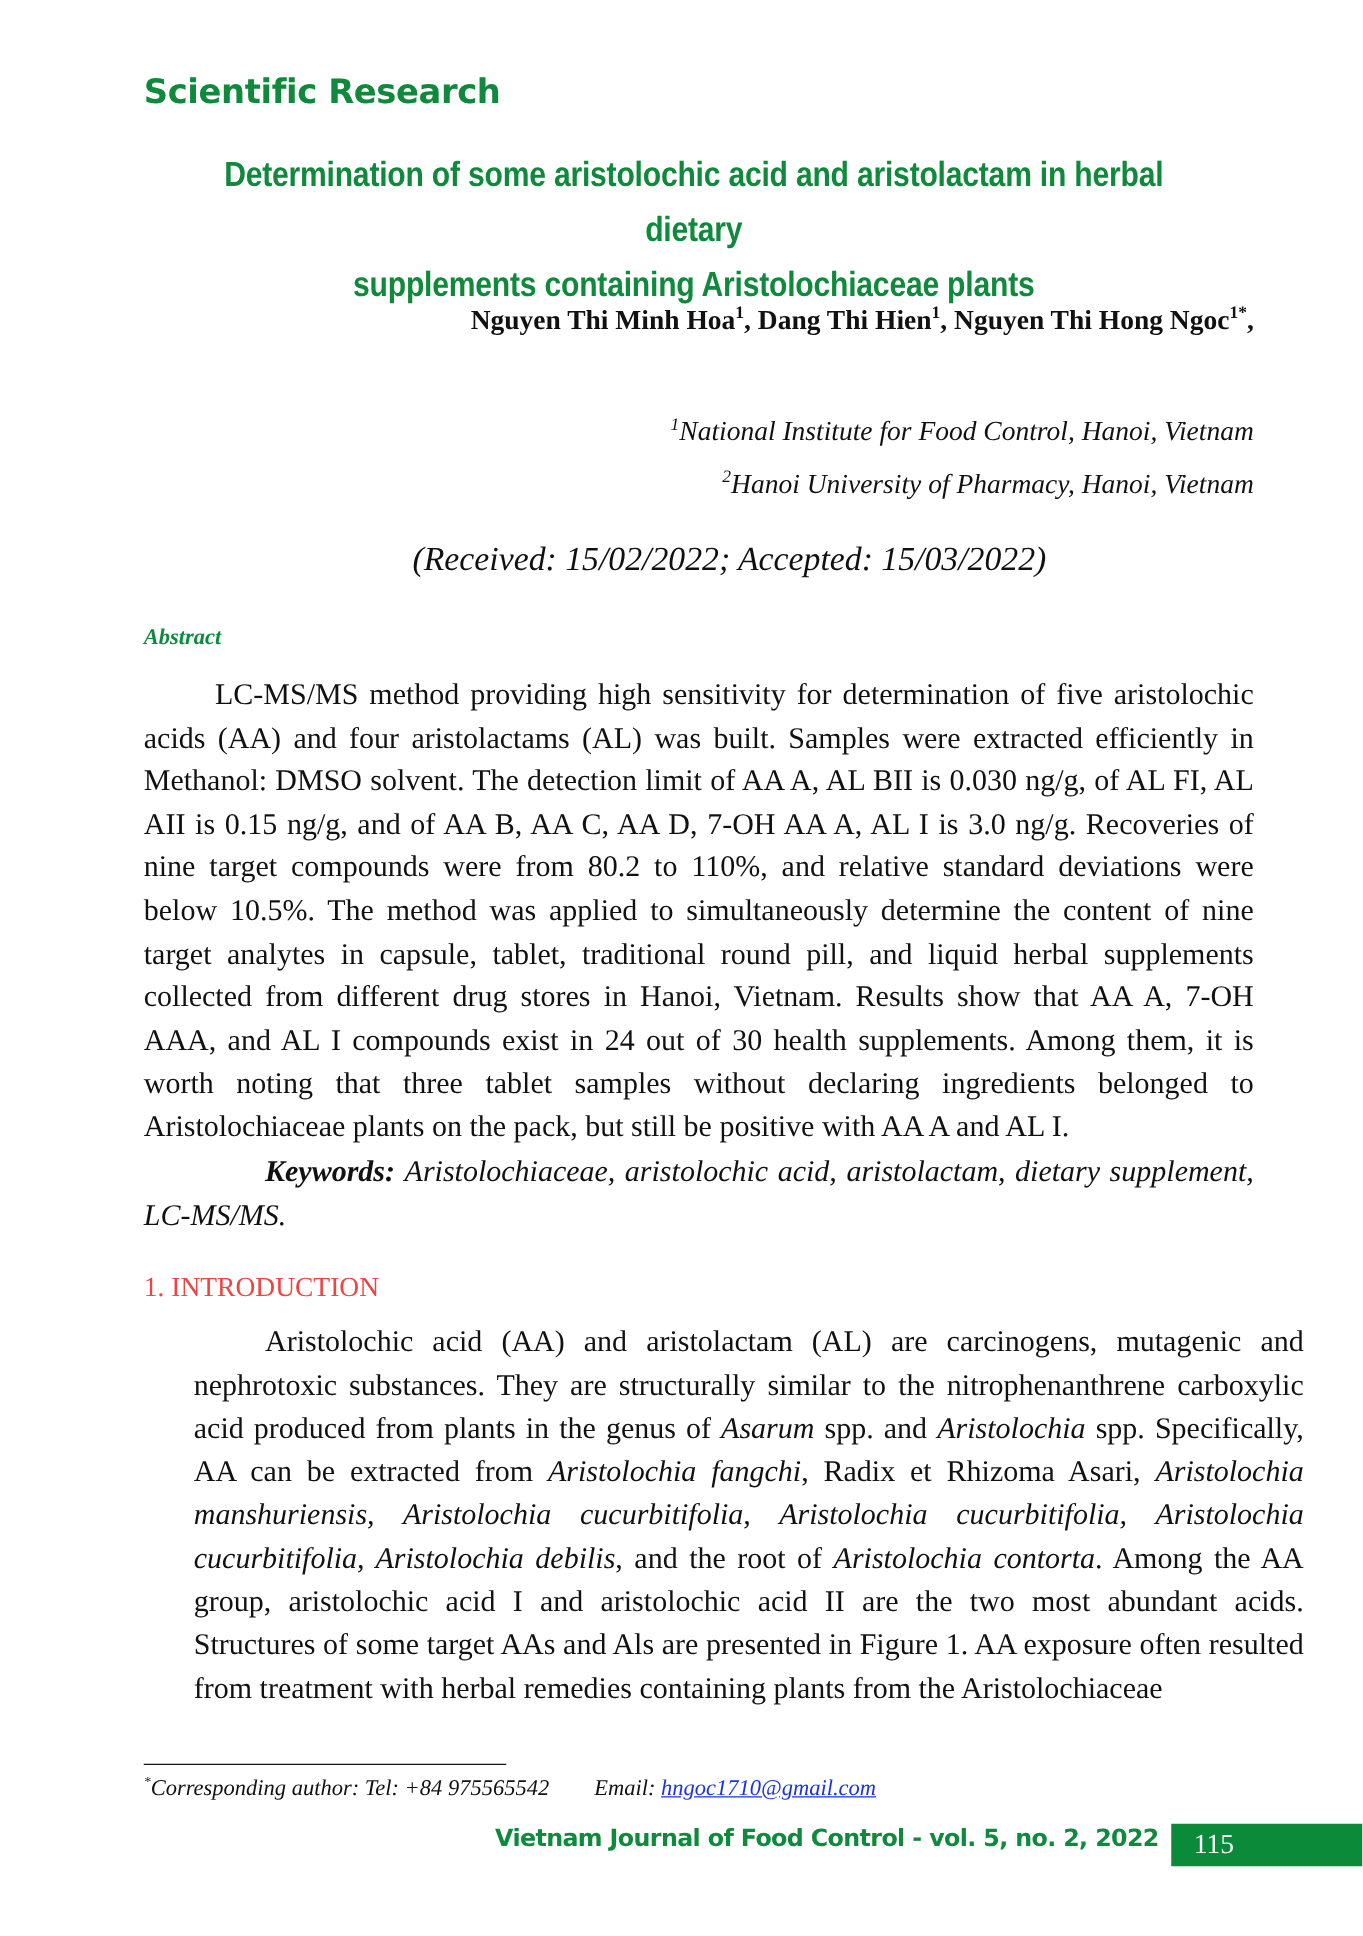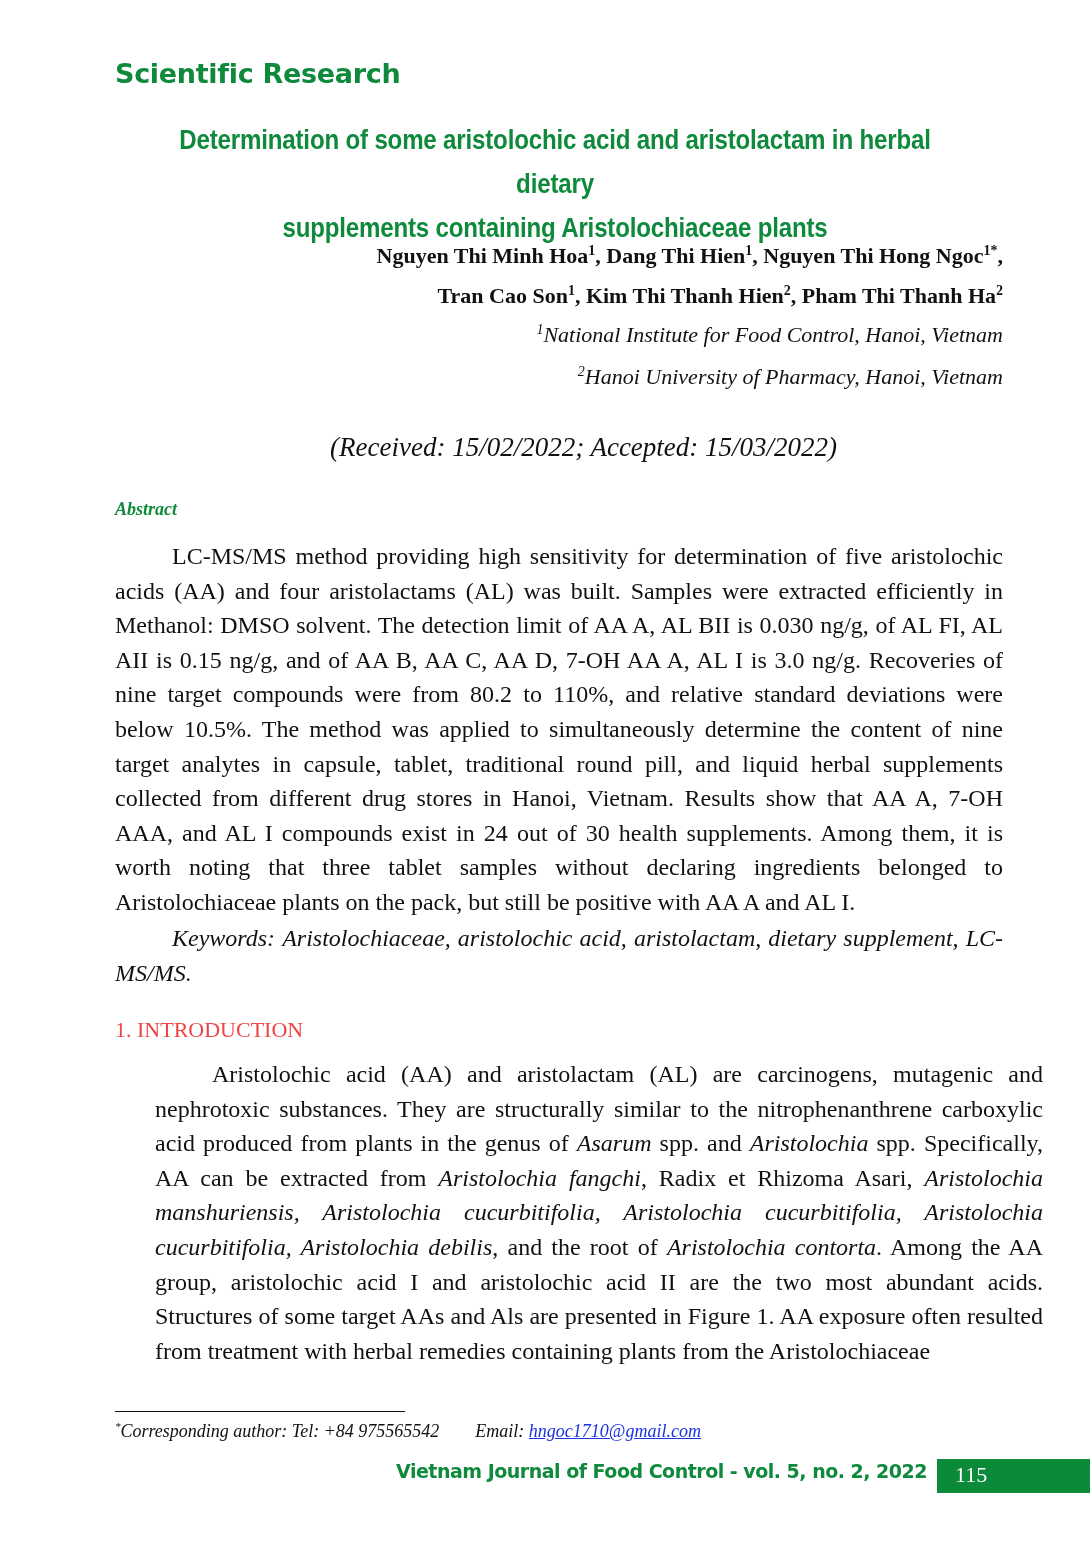--- a/index.html
+++ b/index.html
@@ -2,32 +2,32 @@
 <html><head>
 <meta charset="utf-8">
 <style>
   html, body { margin: 0; padding: 0; background: #ffffff; }
   body { width: 1090px; height: 1549px; position: relative; overflow: hidden; font-family: "Liberation Serif", serif; color: #111; }
   .section-label { position: absolute; left: 115px; top: 58px; font-family: "DejaVu Sans", sans-serif; font-weight: bold; font-size: 27px; color: #0f8a3c; letter-spacing: -0.3px; }
   .title { position: absolute; left: 100px; width: 910px; top: 118px; text-align: center; font-family: "Liberation Sans", sans-serif; font-weight: bold; font-size: 28px; line-height: 44px; color: #0f8a3c; transform: scaleX(0.86); transform-origin: center; letter-spacing: -0.2px; }
   .title-inner { display: block; }
   .authors { position: absolute; right: 87px; top: 236px; text-align: right; font-weight: bold; font-size: 22px; line-height: 40px; }
   .authors sup { font-size: 14px; line-height: 0; }
-  .aff { position: absolute; right: 87px; text-align: right; font-style: italic; font-size: 22px; }
+  .aff { position: absolute; right: 87px; text-align: right; font-style: italic; font-size: 22px; margin-top: 10px; }
   .aff sup { font-size: 14px; line-height: 0; }
   .aff1 { top: 322px; }
   .aff2 { top: 364px; }
   .dates { position: absolute; left: 330px; top: 432px; font-style: italic; font-size: 27px; }
   .abstract-h { position: absolute; left: 115px; top: 499px; font-style: italic; font-weight: bold; font-size: 18px; color: #0f8a3c; }
   .para { position: absolute; left: 115px; width: 888px; font-size: 24px; line-height: 34.6px; text-align: justify; text-indent: 57px; }
   .p-abstract { top: 539px; }
   .p-keywords { top: 921px; }
   .p-intro { top: 1057px; margin-left: 40px; }
   .intro-h { position: absolute; left: 115px; top: 1017px; font-weight: normal; font-size: 22px; color: #ef4444; }
-  .kw-label { font-weight: normal; font-style: italic; }
+  .kw-label { font-weight: bold; font-style: italic; margin-left: 40px; }
   .kw-text { font-style: italic; margin-top: 36px; }
   em { font-style: italic; }
   .fn-rule { position: absolute; left: 115px; top: 1411px; width: 290px; height: 0; border-top: 1.5px solid #111; }
   .footnote { position: absolute; left: 115px; top: 1420px; font-style: italic; font-size: 18px; }
   .footnote sup { font-size: 11px; }
   .footnote .gap { display: inline-block; width: 36px; }
   .footnote a { color: #1a33e0; text-decoration: underline; }
   .journal { position: absolute; right: 163px; top: 1460px; font-family: "DejaVu Sans", sans-serif; font-weight: bold; font-size: 19px; color: #0f8a3c; letter-spacing: -0.5px; }
   .page-box { position: absolute; left: 937px; top: 1459px; width: 153px; height: 34px; background: #0b8a3a; }
   .page-num { position: absolute; left: 955px; top: 1462px; font-size: 22px; color: #ffffff; }
@@ -41,25 +41,20 @@
   <span class="title-inner">Determination of some aristolochic acid and aristolactam in herbal dietary</span>
   <span class="title-inner">supplements containing Aristolochiaceae plants</span>
 </div>
 
 <div class="authors">
   <div>
     <span>Nguyen Thi Minh Hoa</span><sup>1</sup>,
     <span>Dang Thi Hien</span><sup>1</sup>,
     <span>Nguyen Thi Hong Ngoc</span><sup>1*</sup>,
   </div>
-  <div>
-    <span>Tran Cao Son</span><sup>1</sup>,
-    <span>Kim Thi Thanh Hien</span><sup>2</sup>,
-    <span>Pham Thi Thanh Ha</span><sup>2</sup>
-  </div>
 </div>
 
 <div class="aff aff1"><sup>1</sup><span>National Institute for Food Control, Hanoi, Vietnam</span></div>
 <div class="aff aff2"><sup>2</sup><span>Hanoi University of Pharmacy, Hanoi, Vietnam</span></div>
 
 <div class="dates">(Received: 15/02/2022; Accepted: 15/03/2022)</div>
 
 <div class="abstract-h">Abstract</div>
 <div class="para p-abstract">LC-MS/MS method providing high sensitivity for determination of five aristolochic acids (AA) and four aristolactams (AL) was built. Samples were extracted efficiently in Methanol: DMSO solvent. The detection limit of AA A, AL BII is 0.030 ng/g, of AL FI, AL AII is 0.15 ng/g, and of AA B, AA C, AA D, 7-OH AA A, AL I is 3.0 ng/g. Recoveries of nine target compounds were from 80.2 to 110%, and relative standard deviations were below 10.5%. The method was applied to simultaneously determine the content of nine target analytes in capsule, tablet, traditional round pill, and liquid herbal supplements collected from different drug stores in Hanoi, Vietnam. Results show that AA A, 7-OH AAA, and AL I compounds exist in 24 out of 30 health supplements. Among them, it is worth noting that three tablet samples without declaring ingredients belonged to Aristolochiaceae plants on the pack, but still be positive with AA A and AL I.</div>
 

